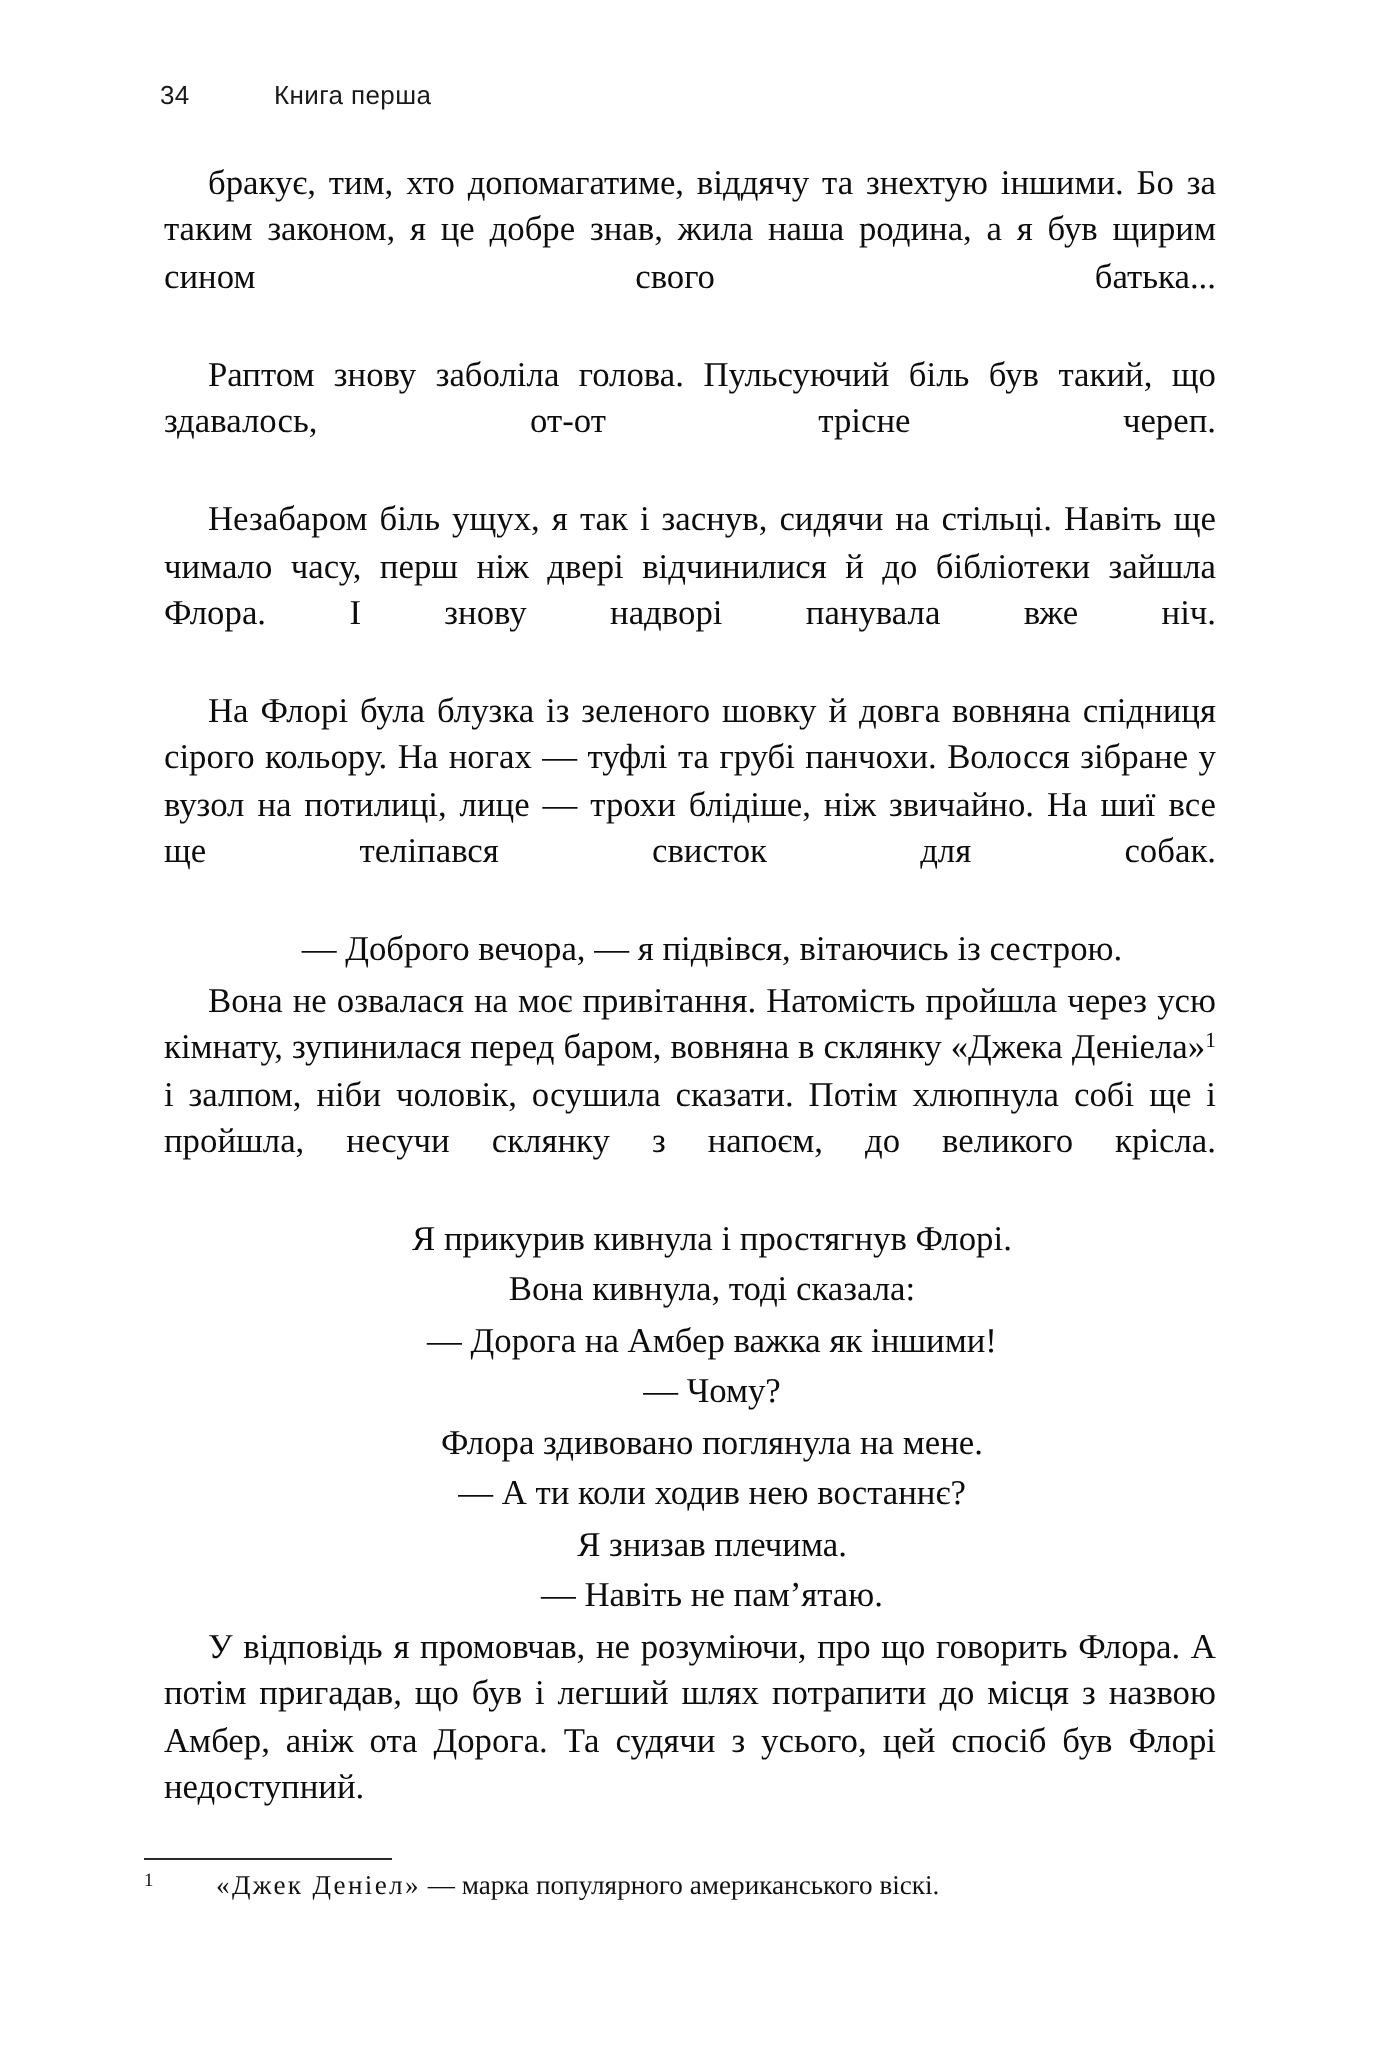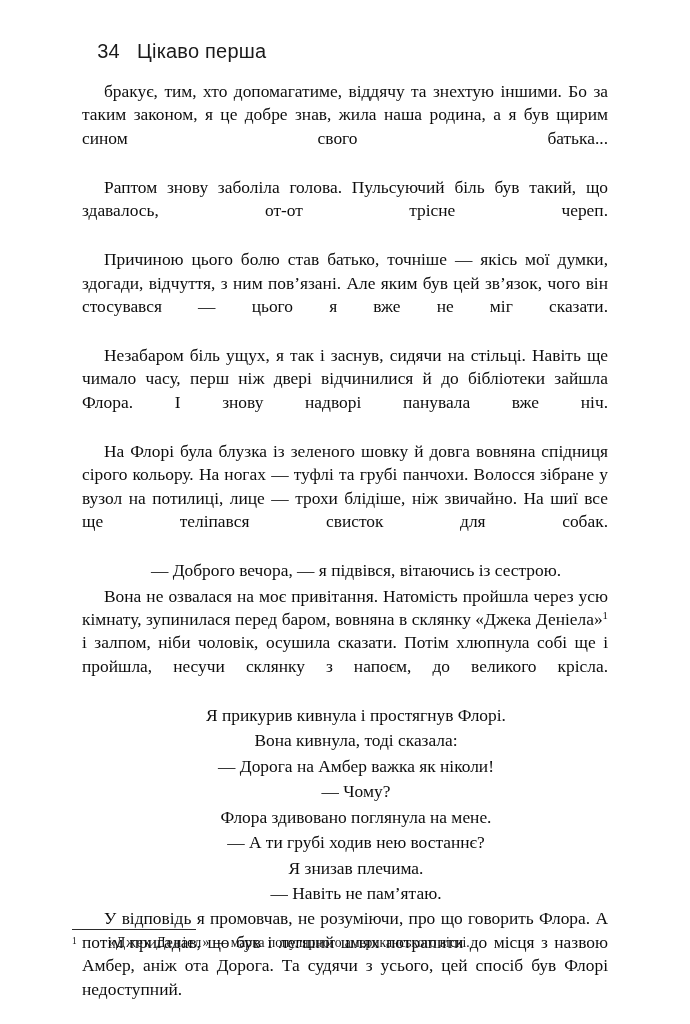--- a/index.html
+++ b/index.html
@@ -20,24 +20,23 @@
   
   .running-head {
     position: absolute;
     left: 80px;
     top: 40px;
     width: 530px;
     height: 22px;
     display: flex;
     align-items: baseline;
     font-family: "Liberation Sans", sans-serif;
-    font-size: 20px;
+    font-size: 13px;
     color: #1a1a1a;
     letter-spacing: 0.2px;
-    text-align: center;
   }
   .running-head .folio {
     width: 57px;
     flex: 0 0 57px;
   }
   .running-head .head-title {
     white-space: nowrap;
   }
 
   
@@ -117,39 +116,38 @@
     letter-spacing: 1.15px;
   }
 </style>
 </head>
 <body>
 
 <div class="page">
 
   <div class="running-head">
     <span class="folio">34</span>
-    <span class="head-title">Цікаво перша</span>
+    <span class="head-title">Книга перша</span>
   </div>
 
   <div class="textblock">
     <p>бракує, тим, хто допомагатиме, віддячу та знехтую іншими. Бо за таким законом, я це добре знав, жила наша родина, а я був щирим сином свого батька...</p>
     <p>Раптом знову заболіла голова. Пульсуючий біль був такий, що здавалось, от-от трісне череп.</p>
-    <p>Причиною цього болю став батько, точніше — якісь мої думки, здогади, відчуття, з ним пов’язані. Але яким був цей зв’язок, чого він стосувався — цього я вже не міг сказати.</p>
     <p>Незабаром біль ущух, я так і заснув, сидячи на стільці. Навіть ще чимало часу, перш ніж двері відчинилися й до бібліотеки зайшла Флора. І знову надворі панувала вже ніч.</p>
     <p>На Флорі була блузка із зеленого шовку й довга вовняна спідниця сірого кольору. На ногах — туфлі та грубі панчохи. Волосся зібране у вузол на потилиці, лице — трохи блідіше, ніж звичайно. На шиї все ще теліпався свисток для собак.</p>
     <p class="single">— Доброго вечора, — я підвівся, вітаючись із сестрою.</p>
 
     <p><span>Вона не озвалася на моє привітання. Натомість пройшла через усю кімнату, зупинилася перед баром, вовняна в склянку «Джека Деніела»</span><sup class="fn-ref">1</sup><span> і залпом, ніби чоловік, осушила сказати. Потім хлюпнула собі ще і пройшла, несучи склянку з напоєм, до великого крісла.</span></p>
 
     <p class="single">Я прикурив кивнула і простягнув Флорі.</p>
     <p class="single">Вона кивнула, тоді сказала:</p>
-    <p class="single">— Дорога на Амбер важка як ніколи!</p>
+    <p class="single">— Дорога на Амбер важка як іншими!</p>
     <p class="single">— Чому?</p>
     <p class="single">Флора здивовано поглянула на мене.</p>
-    <p class="single">— А ти грубі ходив нею востаннє?</p>
+    <p class="single">— А ти коли ходив нею востаннє?</p>
     <p class="single">Я знизав плечима.</p>
     <p class="single">— Навіть не пам’ятаю.</p>
     <p>У відповідь я промовчав, не розуміючи, про що говорить Флора. А потім пригадав, що був і легший шлях потрапити до місця з назвою Амбер, аніж ота Дорога. Та судячи з усього, цей спосіб був Флорі недоступний.</p>
 
   </div>
 
   <div class="footnote-zone">
     <div class="footnote-rule"></div>
     <div class="footnote">
       <span class="fn-num">1</span>

